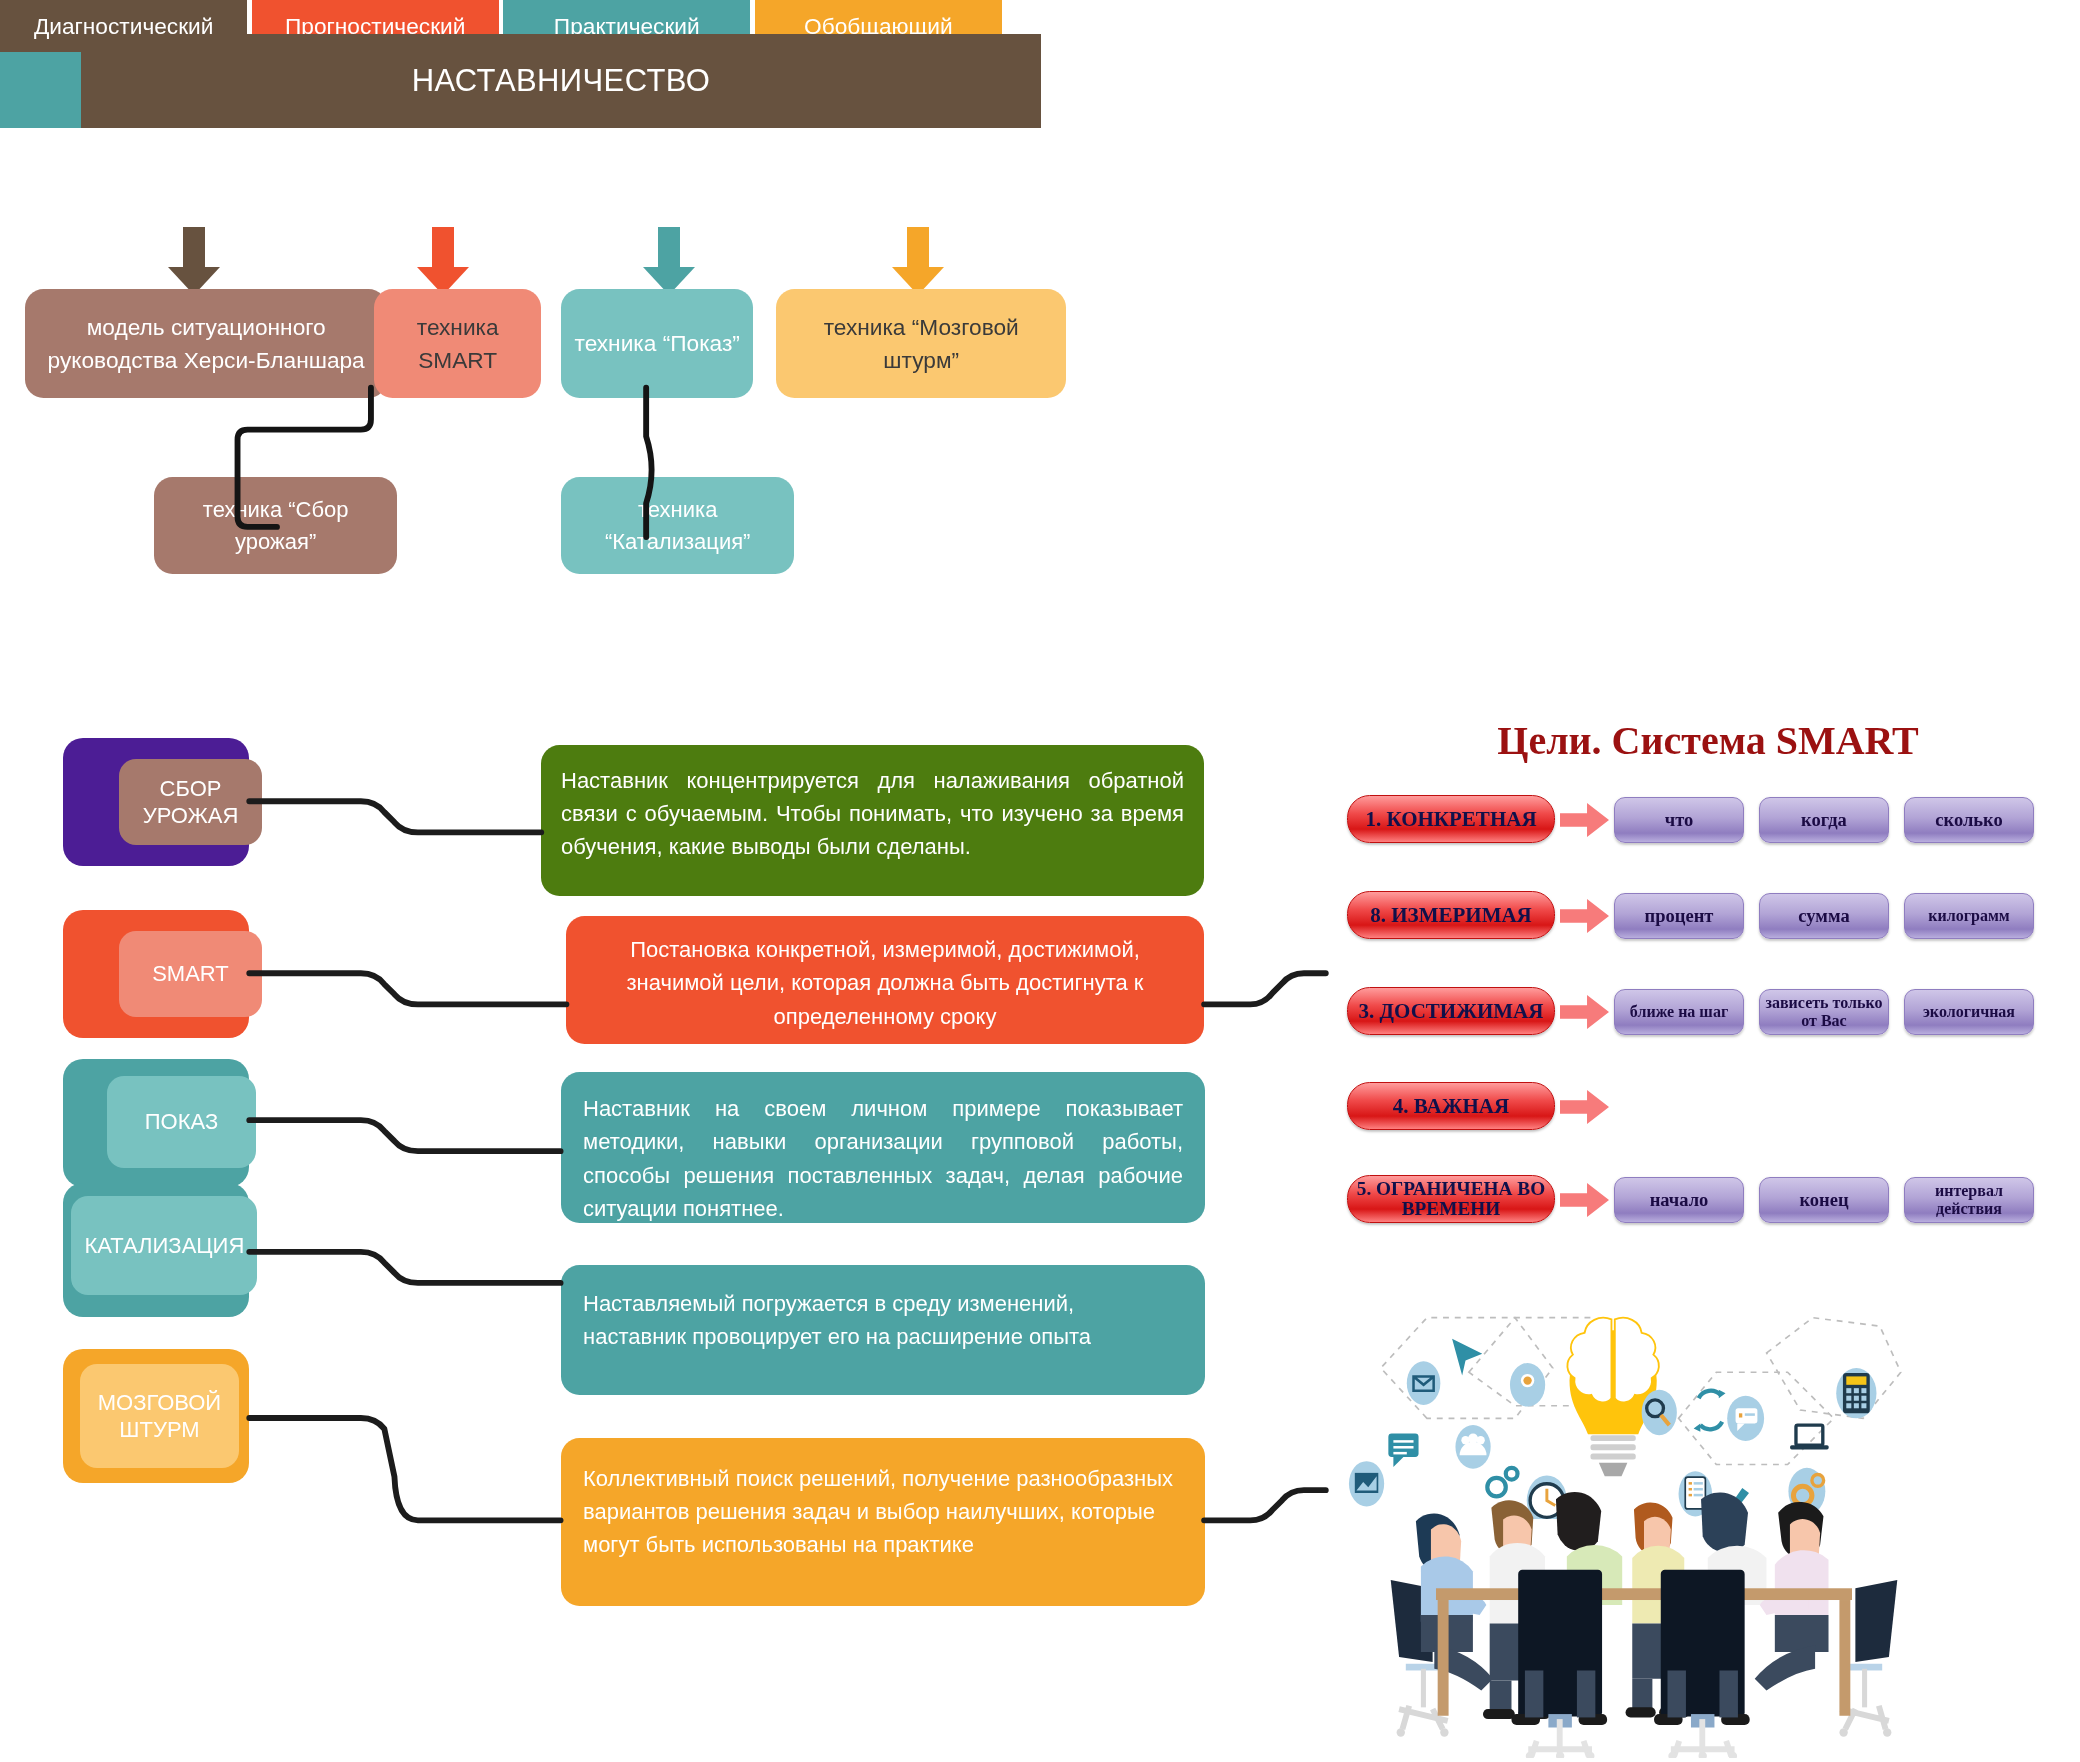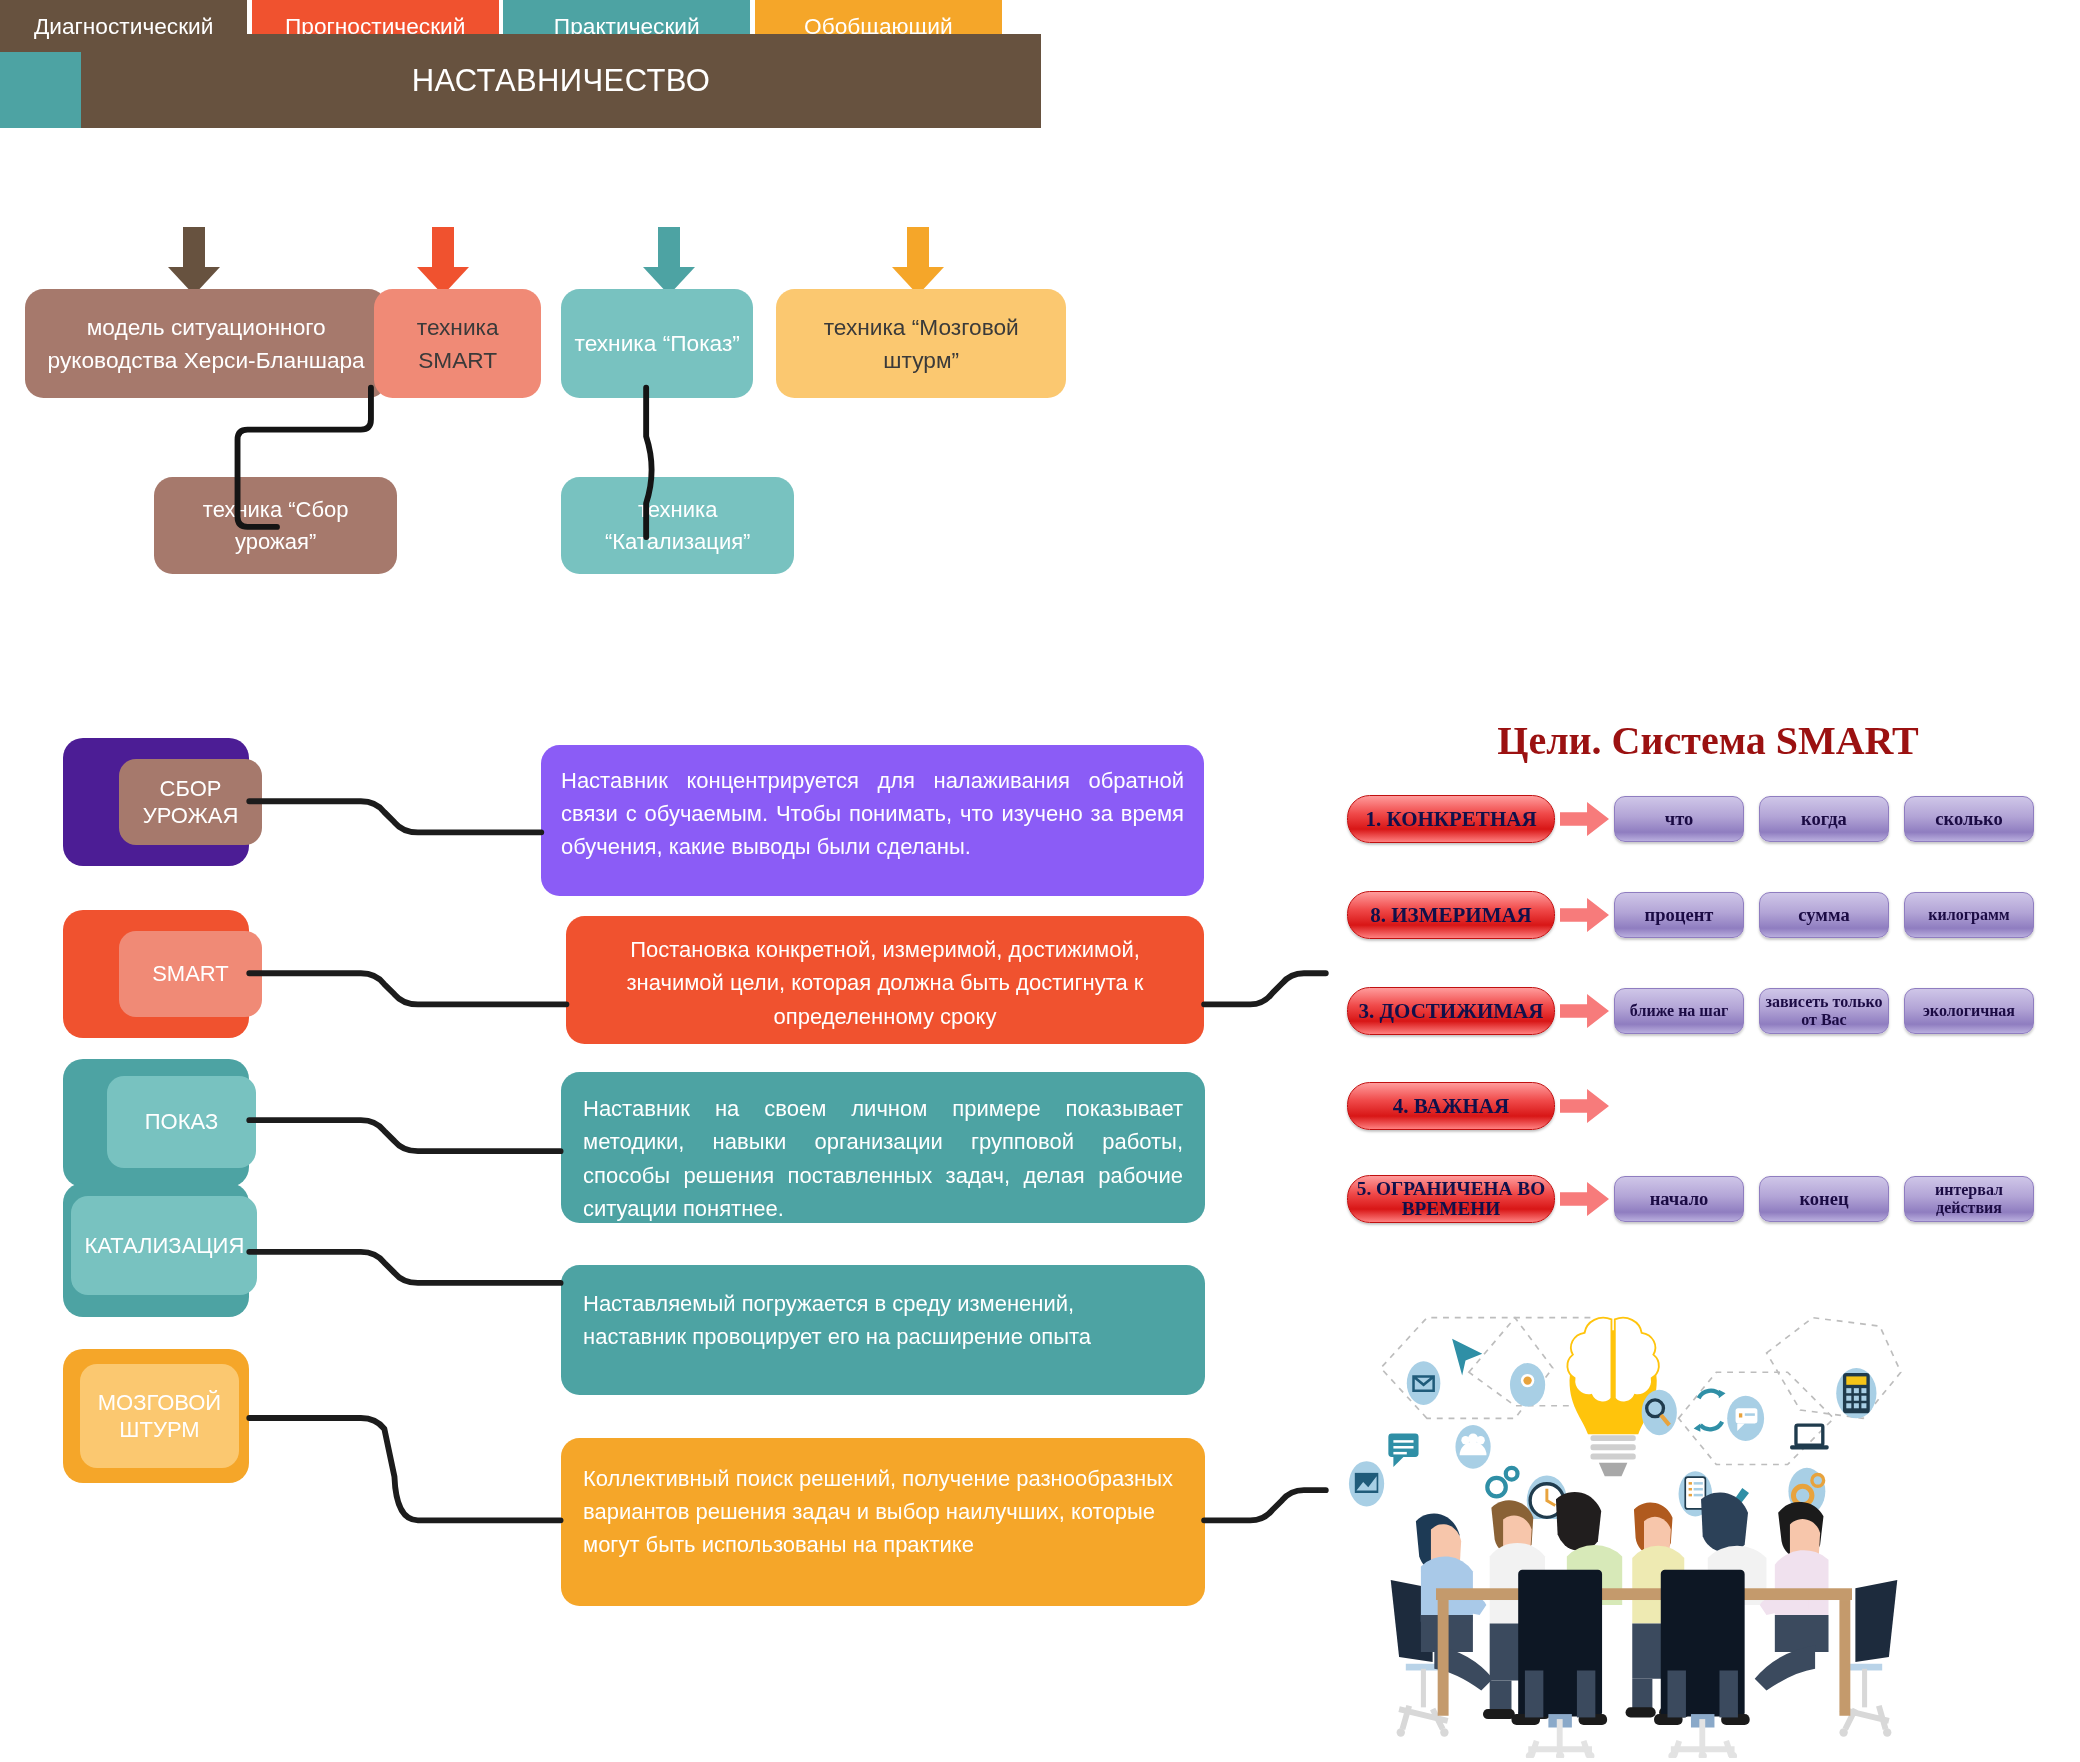--- a/index.html
+++ b/index.html
@@ -37,21 +37,21 @@
   
   .desc{position:absolute;border-radius:18.5px;color:#fff;box-sizing:border-box;}
   .desc-txt{font-size:22px;line-height:1.52;}
 
   
   #connectors{position:absolute;left:0;top:0;width:2081px;height:1762px;pointer-events:none;}
 
   
   #smart-title{left:1473px;top:717px;width:470px;text-align:center;
      font-family:"Liberation Serif", serif;font-weight:bold;font-size:40px;color:#9b1111;}
-  .smart-row{position:absolute;display:flex;align-items:center;}
+  .smart-row{position:absolute;display:flex;align-items:flex-end;}
   .smart-cap{width:206px;height:46px;border-radius:22.7px;
       background:linear-gradient(180deg,#ff9c9c 0%,#f04a4a 38%,#d81616 72%,#ff8080 100%);
       border:0.8px solid #c01010;display:flex;align-items:center;justify-content:center;
       font-family:"Liberation Serif", serif;font-weight:bold;color:#10104a;font-size:21px;
       text-align:center;line-height:1.05;box-shadow:0 1.7px 2.5px rgba(0,0,0,.25);}
   .smart-cap.two-line{font-size:19.3px;}
   .smart-arrow{width:59px;height:46px;display:flex;align-items:center;justify-content:center;}
   .smart-vals{display:flex;gap:15px;}
   .sv{width:128px;height:44px;border-radius:11px;
       background:linear-gradient(180deg,#cfc6e8 0%,#b2a4d6 45%,#8f7dc0 80%,#b9aede 100%);
@@ -156,21 +156,21 @@
     <span>КАТАЛИЗАЦИЯ</span>
     </div>
 </div>
 
 <div class="badge-outer" style="left:63px;top:1349px;width:186px;height:134px;background:#f5a629">
   <div class="badge-inner" style="left:17px;top:15px;width:159px;height:104px;background:#fbc870">
     <span>МОЗГОВОЙ ШТУРМ</span>
     </div>
 </div>
 
-<div class="desc" style="left:541px;top:745px;width:663px;height:151px;background:#8b5cf6;padding:18.5px 20px">
+<div class="desc" style="left:541px;top:745px;width:663px;height:151px;background:#4d7c0f;padding:18.5px 20px">
   <div class="desc-txt" style="text-align:justify">Наставник концентрируется для налаживания обратной связи с обучаемым. Чтобы понимать, что изучено за время обучения, какие выводы были сделаны.</div>
   </div>
 
 <div class="desc" style="left:566px;top:916px;width:638px;height:128px;background:#f0522f;padding:17px 22px">
   <div class="desc-txt" style="text-align:center">Постановка конкретной, измеримой, достижимой, значимой цели, которая должна быть достигнута к определенному сроку</div>
   </div>
 
 <div class="desc" style="left:561px;top:1072px;width:644px;height:151px;background:#4da3a3;padding:20px 22px">
   <div class="desc-txt" style="text-align:justify">Наставник на своем личном примере показывает методики, навыки организации групповой работы, способы решения поставленных задач, делая рабочие ситуации понятнее.</div>
   </div>

